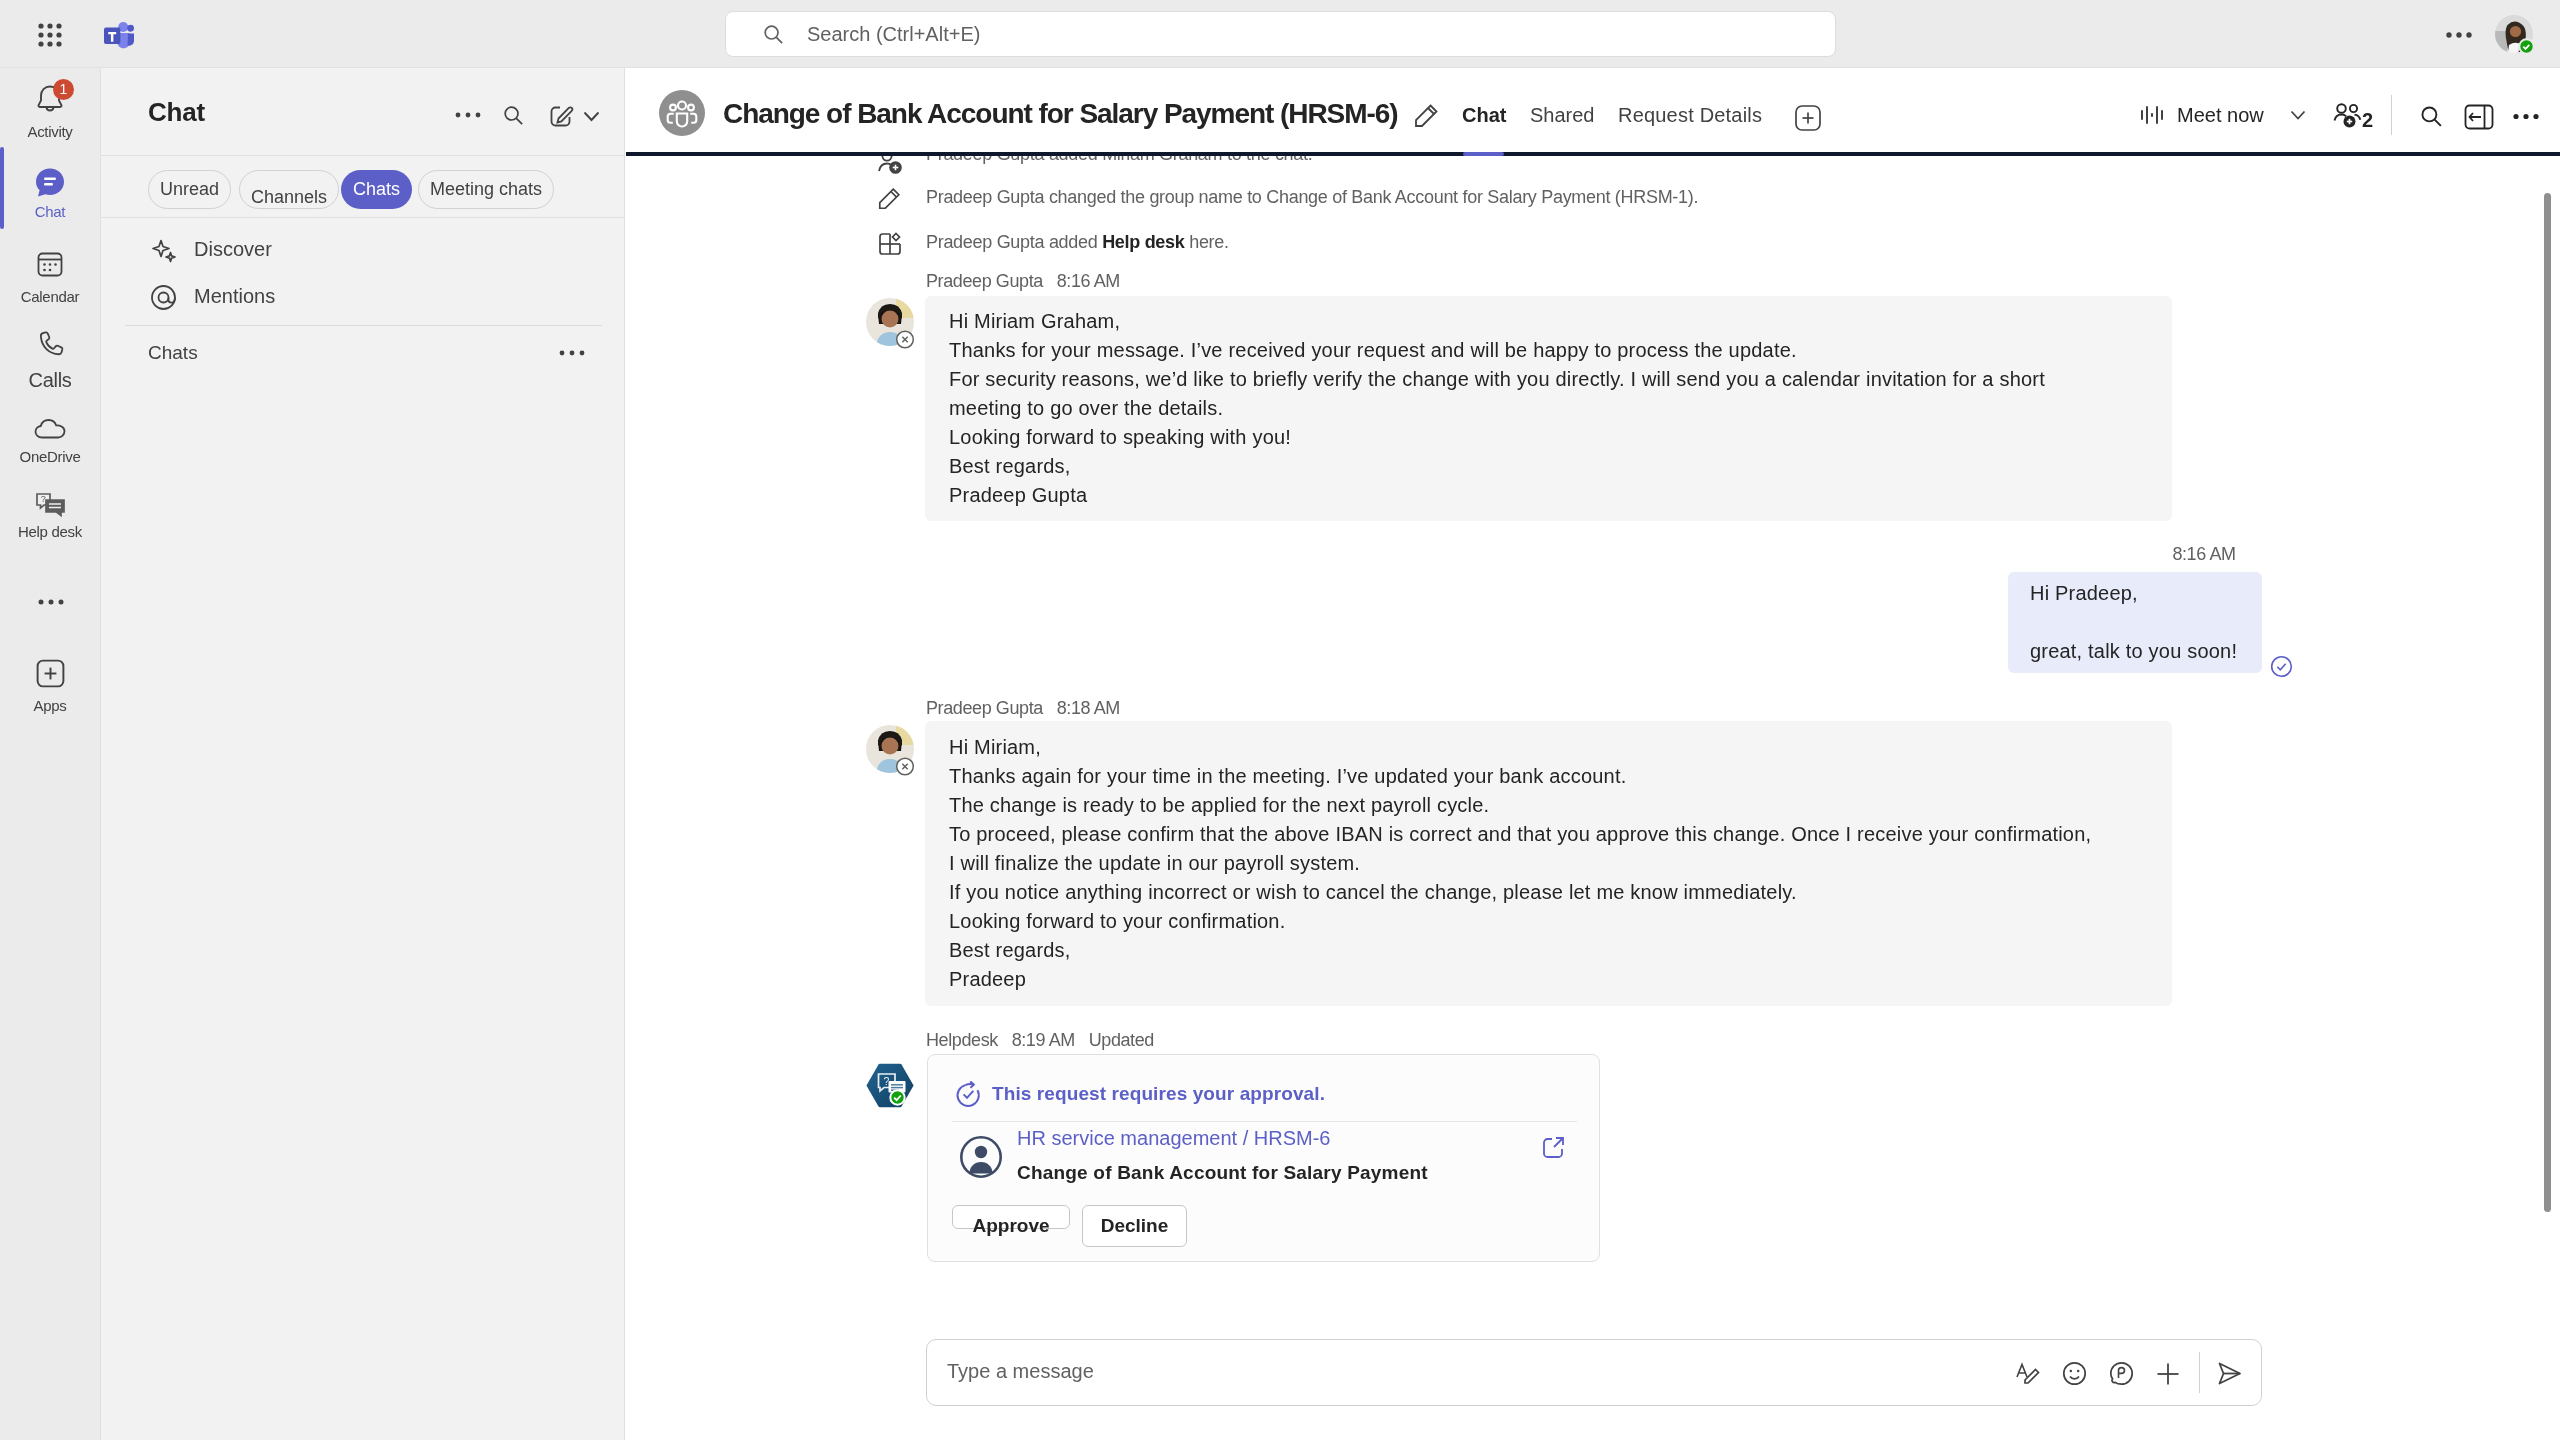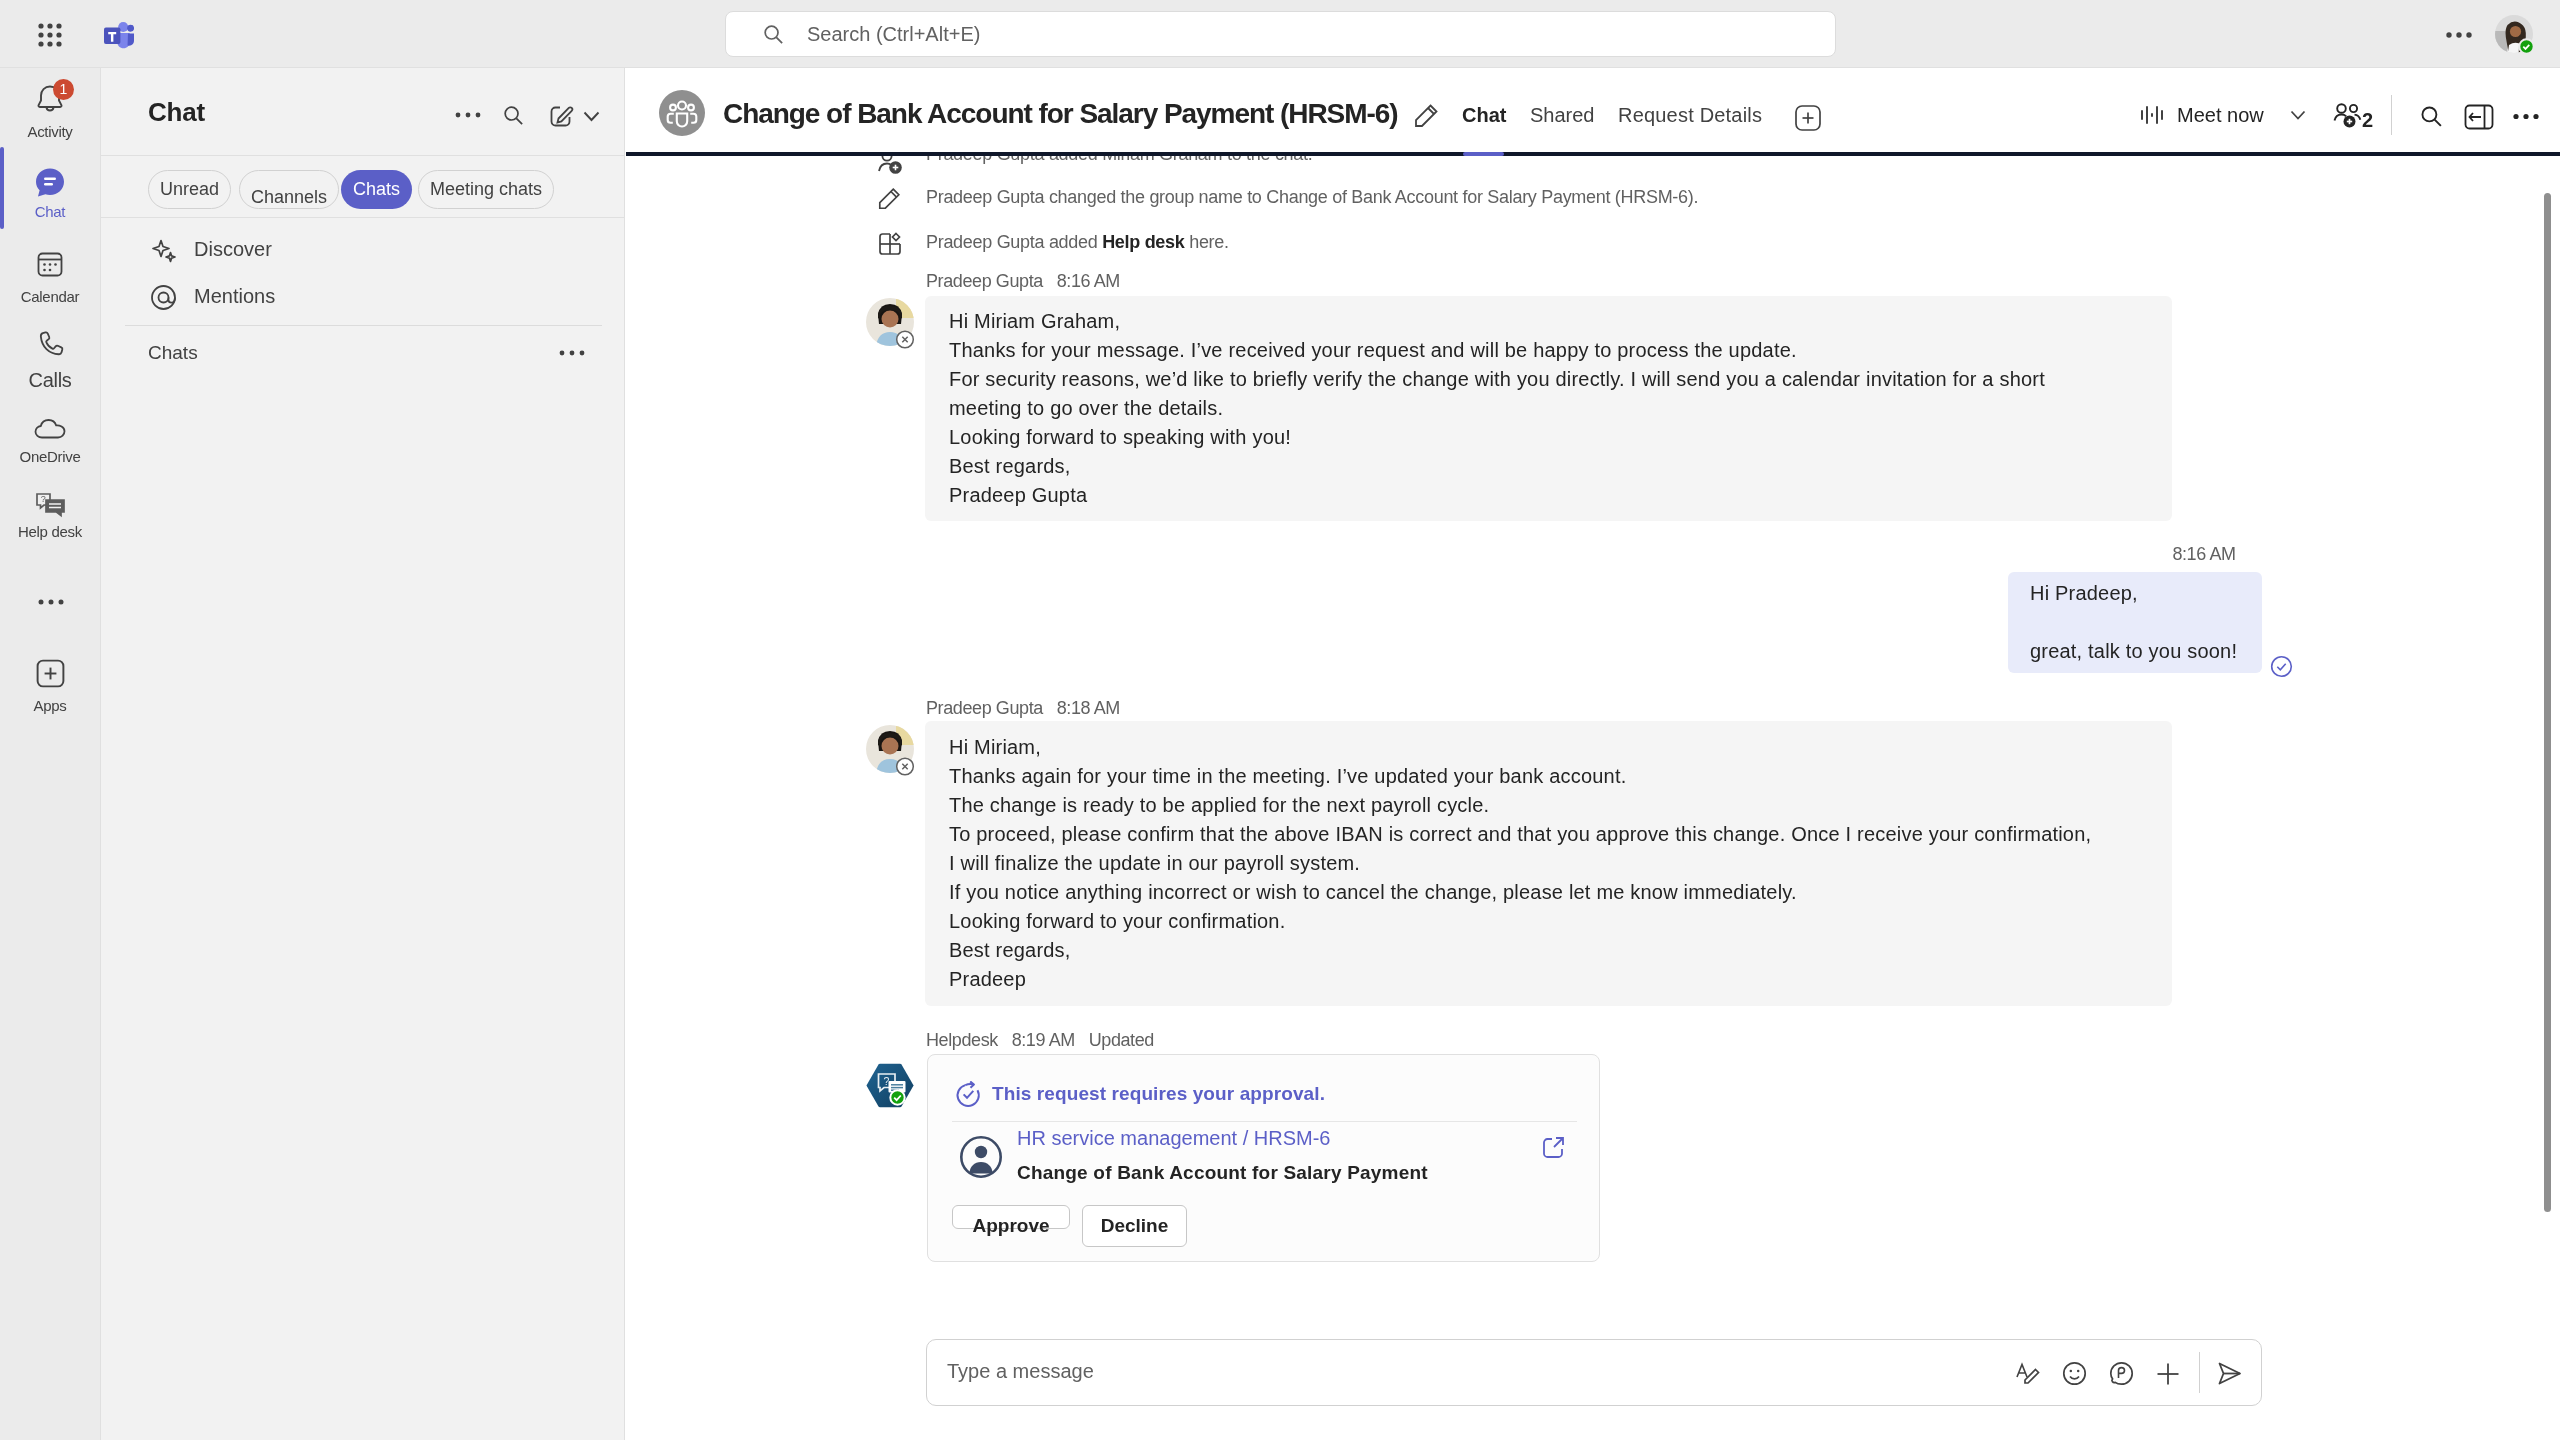--- a/index.html
+++ b/index.html
@@ -204,21 +204,21 @@
         <line x1="19.5" y1="16.7" x2="19.5" y2="22.3"></line>
         <line x1="16.7" y1="19.5" x2="22.3" y2="19.5"></line>
       </g>
   </svg>
   <div class="sysrow" style="top:144px;">Pradeep Gupta added Miriam Graham to the chat.</div>
 
   <svg class="abs" style="left:877px;top:185px;" width="26" height="26" viewBox="0 0 28 28" fill="none" stroke="#424242" stroke-width="1.8">
     <path d="M17.5 4.5l6 6L9 25H3v-6z"></path>
       <line x1="15" y1="7" x2="21" y2="13"></line>
   </svg>
-  <div class="sysrow" style="top:187px;">Pradeep Gupta changed the group name to Change of Bank Account for Salary Payment (HRSM-6).</div>
+  <div class="sysrow" style="top:187px;">Pradeep Gupta changed the group name to Change of Bank Account for Salary Payment (HRSM-1).</div>
 
   <svg class="abs" style="left:877px;top:231px;" width="26" height="26" viewBox="0 0 26 26" fill="none" stroke="#424242" stroke-width="1.7">
     <path d="M13 3H5.5C4.1 3 3 4.1 3 5.5v15C3 21.9 4.1 23 5.5 23h15c1.4 0 2.5-1.1 2.5-2.5V13"></path>
     <line x1="13" y1="3" x2="13" y2="23"></line>
       <line x1="3" y1="13" x2="23" y2="13"></line>
     <path d="M19 2.5 22.5 6 19 9.5 15.5 6z" fill="#fff"></path>
   </svg>
   <div class="sysrow" style="top:232px;">Pradeep Gupta added <span style="color:#242424;font-weight:bold;">Help desk</span> here.</div>
 
   <div class="nmrow" style="top:271px;">Pradeep Gupta&nbsp;&nbsp;&nbsp;8:16 AM</div>

